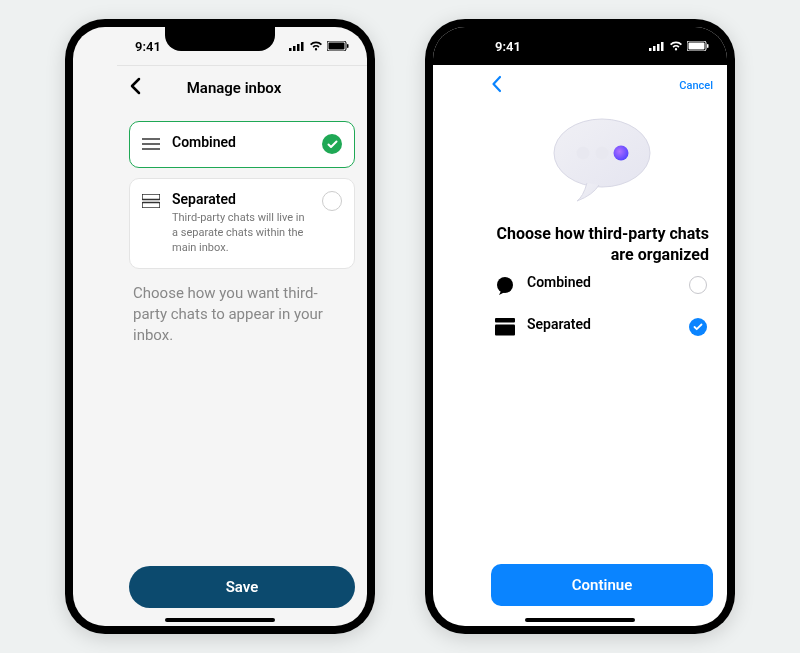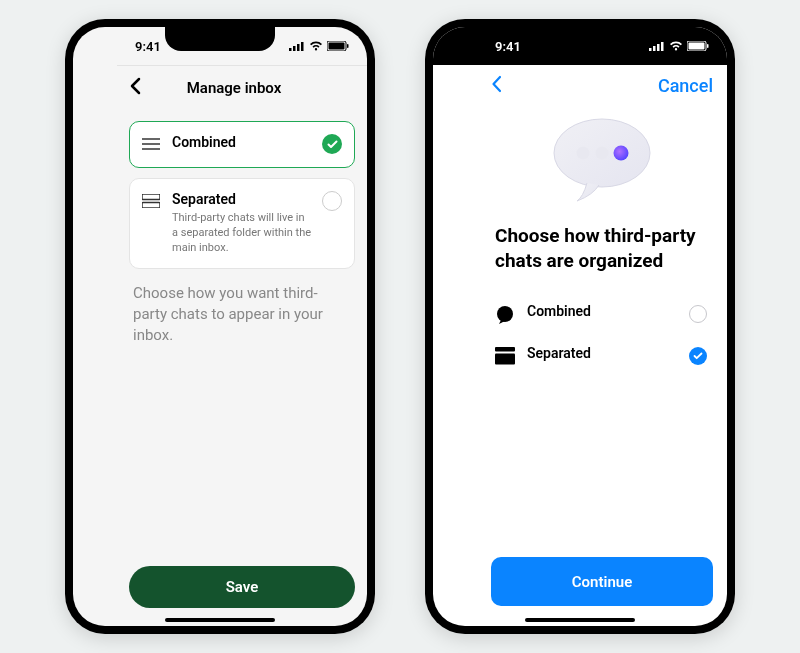--- a/index.html
+++ b/index.html
@@ -110,21 +110,21 @@
   .card-desc { font-size: 11px; color: #777; line-height: 1.35; }
   .radio-ind { width: 20px; height: 20px; flex-shrink:0; }
   .radio-empty { width:20px; height:20px; border:1.5px solid #ccc; border-radius:50%; }
   .radio-check {
     width:20px; height:20px; background:#1fa855; border-radius:50%;
     display:flex; align-items:center; justify-content:center;
   }
   .helper-text { font-size:15px; color:#888; padding: 4px 4px; line-height:1.4;}
   .save-btn {
     margin: 20px 12px 18px 12px;
-    background: #14532d;
+    background: #0c4a6e;
     color: #fff;
     font-weight: 600;
     font-size: 15px;
     border-radius: 24px;
     height: 42px;
     display:flex; align-items:center; justify-content:center;
     cursor: pointer;
     text-align: right;
   }
   .home-ind {
@@ -133,46 +133,45 @@
   }
 
   
   .header-right {
     height: 40px;
     display:flex; align-items:center; justify-content:space-between;
     padding: 0 14px;
     background:#fff;
   }
   .chev-blue { color:#0a84ff; font-size:22px; font-weight:400; cursor:pointer;}
-  .cancel-link { color:#0a84ff; font-size:18px; font-weight:500; cursor:pointer;}
+  .cancel-link { color:#0a84ff; font-size:11px; font-weight:500; cursor:pointer;}
   .content-right {
     flex:1;
     padding: 6px 18px 0 18px;
     display:flex; flex-direction:column;
   }
   .illus { display:flex; justify-content:center; margin: 4px 0 14px 0;}
   .title-right {
-    text-align:left; font-weight:700; font-size:19px; line-height:1.3;
-    margin-bottom: 22px;
+    text-align:right; font-weight:700; font-size:16px; line-height:1.3;
   }
   .option-row { display:flex; gap:12px; align-items:flex-start; padding: 8px 0; cursor:pointer;}
   .opt-icon { width:20px; flex-shrink:0; margin-top:2px; color:#000;}
   .opt-body { flex:1; }
   .opt-title { font-weight:600; font-size:14px; margin-bottom:2px;}
   .opt-desc { font-size:11px; color:#8a8a8e; line-height:1.35;}
   .opt-radio { width:20px; flex-shrink:0; margin-top:2px;}
   .radio-blue {
     width:18px; height:18px; background:#0a84ff; border-radius:50%;
     display:flex; align-items:center; justify-content:center;
   }
   .radio-empty2 { width:18px; height:18px; border:1.5px solid #c7c7cc; border-radius:50%;}
   .continue-btn {
     margin: 8px 14px 20px 14px;
     background:#0a84ff; color:#fff; font-weight:600; font-size:15px;
-    border-radius:10px; height:49px;
+    border-radius:10px; height:42px;
     display:flex; align-items:center; justify-content:center; cursor:pointer;
   }
 </style>
 </head>
 <body>
 
 <div class="phone left">
   <div class="phone-inner">
     <div class="notch"></div>
     <div class="status-bar">
@@ -227,21 +226,21 @@
 
       <div class="card">
         <div class="card-icon">
           <svg width="18" height="14" viewBox="0 0 18 14">
               <rect x="0" y="0" width="18" height="5.5" rx="1" fill="none" stroke="#333" stroke-width="1.5"></rect>
               <rect x="0" y="8.5" width="18" height="5.5" rx="1" fill="none" stroke="#333" stroke-width="1.5"></rect>
             </svg>
         </div>
         <div class="card-body">
           <div class="card-title">Separated</div>
-          <div class="card-desc">Third-party chats will live in a separated folder within the main inbox.</div>
+          <div class="card-desc">Third-party chats will live in a separate chats within the main inbox.</div>
         </div>
         <div class="radio-ind">
           <div class="radio-empty"></div>
         </div>
       </div>
 
       <div class="helper-text">Choose how you want third-party chats to appear in your inbox.</div>
     </div>
 
     <div class="save-btn">Save</div>

